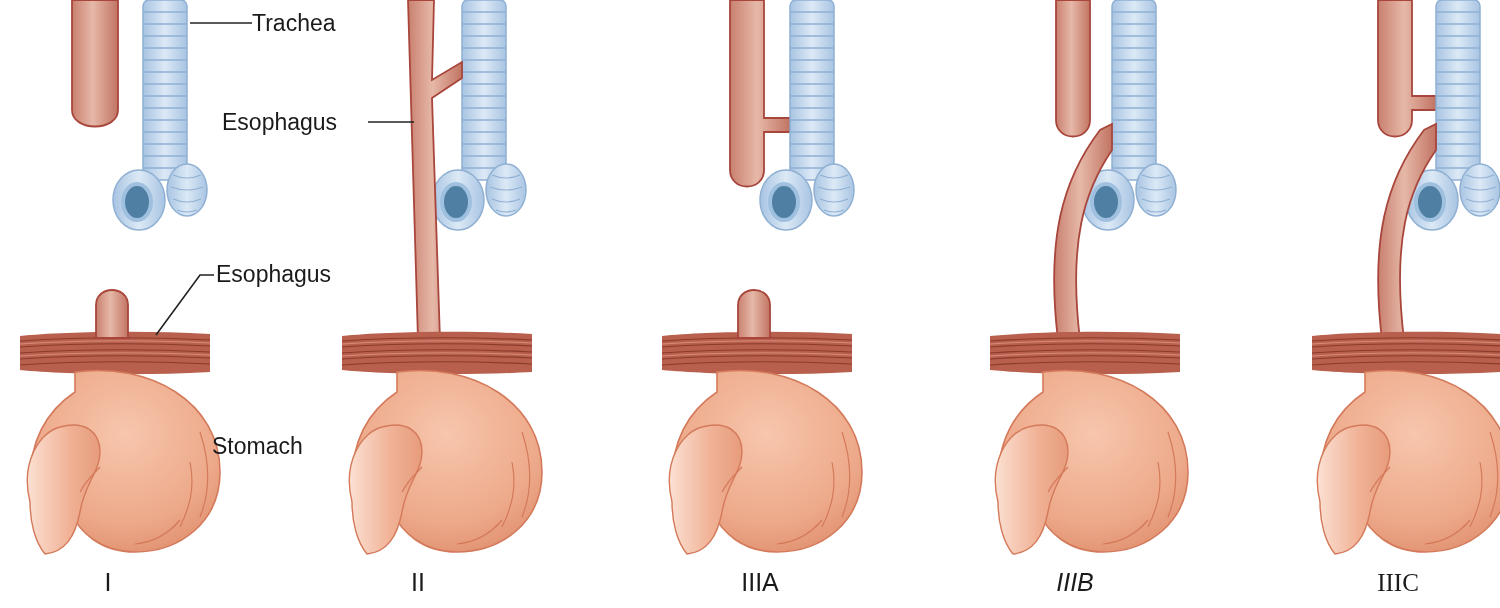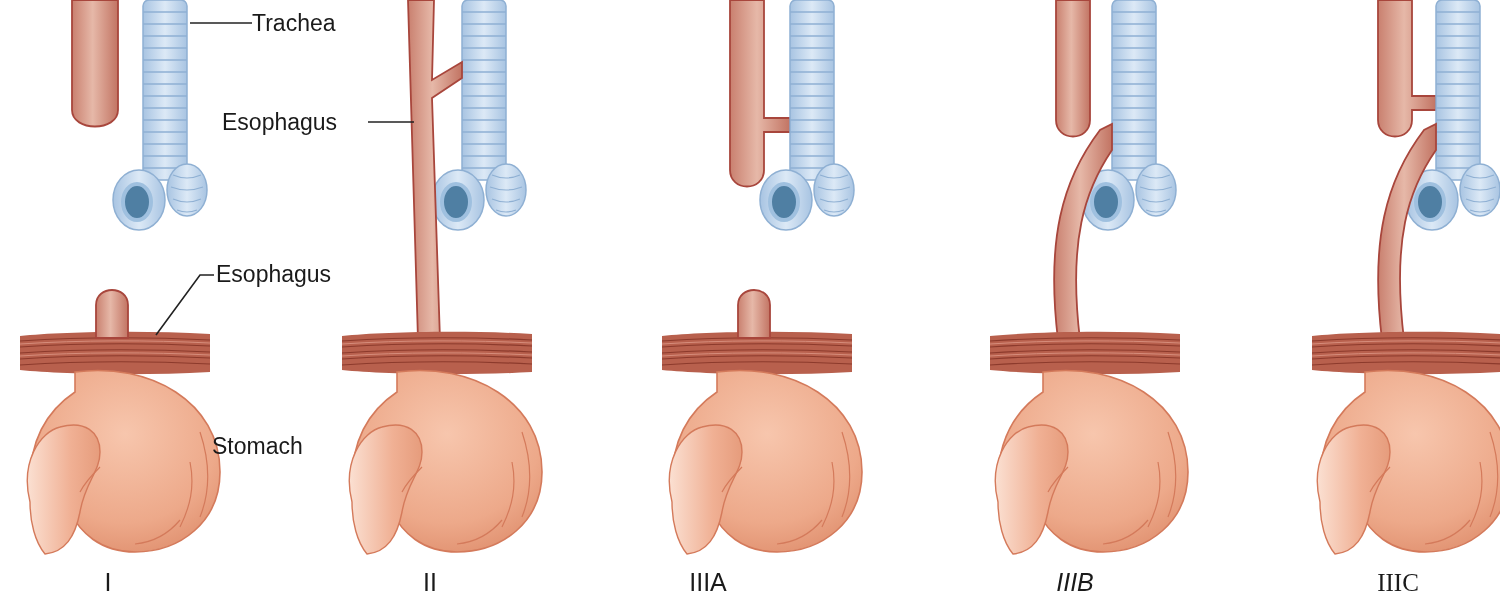--- a/index.html
+++ b/index.html
@@ -120,16 +120,16 @@
     <polyline points="156,335 200,275 214,275"></polyline>
   </g>
 </svg>
 
 <div class="label" style="left:252px; top:12px;">Trachea</div>
 <div class="label" style="left:222px; top:111px;">Esophagus</div>
 <div class="label" style="left:216px; top:263px;">Esophagus</div>
 <div class="label" style="left:212px; top:435px;text-align:right;">Stomach</div>
 
 <div class="panel-label" style="left:108px;">I</div>
-<div class="panel-label" style="left:430px;">II</div>
-<div class="panel-label" style="left:708px;">IIIA</div>
+<div class="panel-label" style="left:418px;">II</div>
+<div class="panel-label" style="left:760px;">IIIA</div>
 <div class="panel-label" style="left:1075px;font-style:italic;">IIIB</div>
 <div class="panel-label" style="left:1398px;font-family:Liberation Serif, serif;">IIIC</div>
 
 </body></html>

